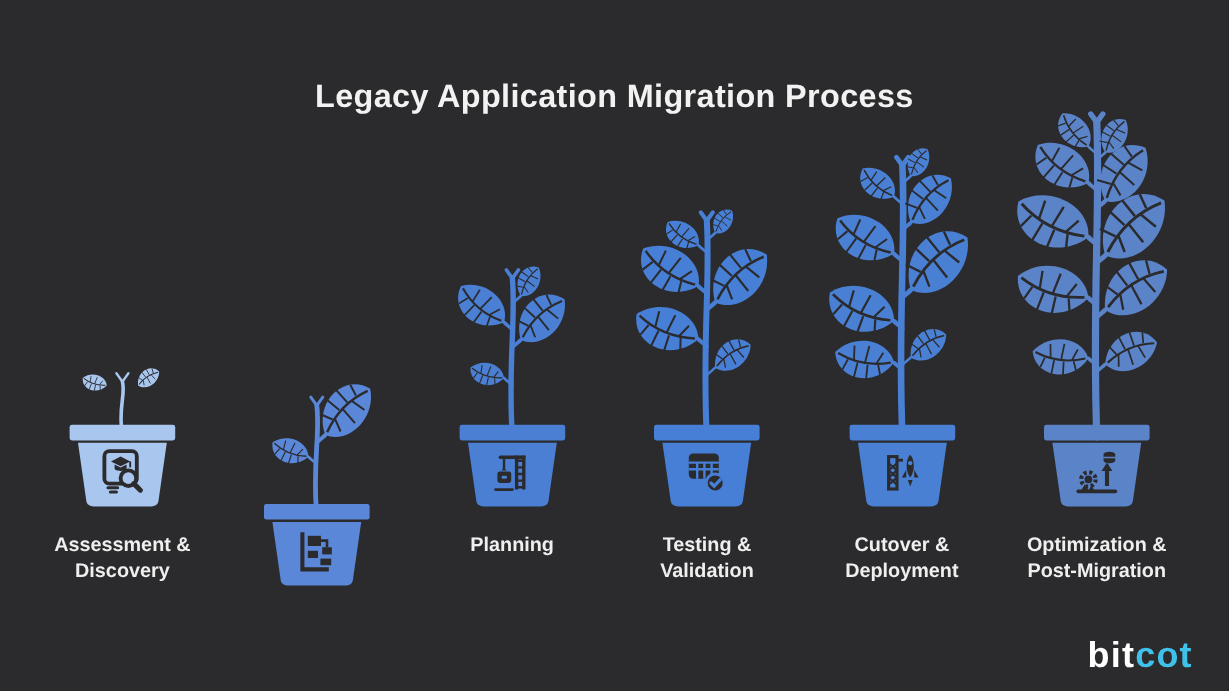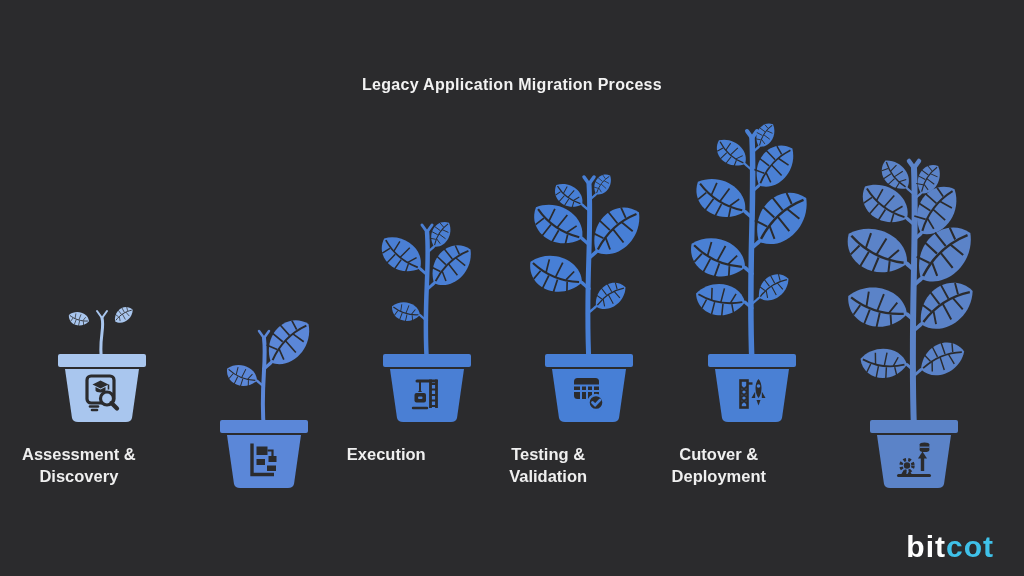--- a/index.html
+++ b/index.html
@@ -2,28 +2,28 @@
 <html style="--bg: #2b2b2d; --title: #f2f2f2; --label: #efefef; --cyan: #3fc1e9;"><head>
 <meta charset="utf-8">
 <style>
   :root{
     --bg:#2b2b2d; --title:#f2f2f2; --label:#efefef; --cyan:#3fc1e9;
   }
   html,body{margin:0;padding:0;}
   body{background:var(--bg);font-family:"Liberation Sans",sans-serif;}
   .canvas{position:relative;width:1024px;height:576px;background:var(--bg);overflow:hidden;}
   .title{
-    margin:18px;position:absolute;top:58px;left:0;right:0;text-align:center;
-    color:var(--title);font-size:16px;font-weight:bold;letter-spacing:.3px;
+    margin:7px;position:absolute;top:58px;left:0;right:0;text-align:center;
+    color:var(--title);font-size:27px;font-weight:bold;letter-spacing:.3px;
   }
   .stages{
     position:absolute;top:86px;left:22px;right:30px;height:404px;
     display:flex;justify-content:space-between;align-items:stretch;
   }
-  .stage{width:160px;display:flex;flex-direction:column;align-items:flex-start;justify-content:flex-end;}
+  .stage{width:160px;display:flex;flex-direction:column;align-items:center;justify-content:flex-end;}
   .stage svg{display:block;overflow:visible;}
   .stage-label{
     margin-top:20px;height:46px;color:var(--label);
     font-size:16.5px;font-weight:bold;line-height:1.32;
     text-align:center;white-space:pre-line;
   }
   .logo{
     position:absolute;right:30px;bottom:12px;
     font-size:30px;font-weight:bold;letter-spacing:1px;user-select:none;
   }
@@ -110,21 +110,21 @@
    <path d="M23.5 5.5 V34 M29.5 5.5 V34" stroke="#2b2b2d" stroke-width="2.8" fill="none"></path>
    <path d="M23.5 10 H29.5 M23.5 15.5 H29.5 M23.5 21 H29.5 M23.5 26.5 H29.5 M23.5 32 H29.5" stroke="#2b2b2d" stroke-width="2" fill="none"></path>
    <path d="M10 7 H29.5" stroke="#2b2b2d" stroke-width="3" stroke-linecap="round"></path>
    <path d="M13 7 V16" stroke="#2b2b2d" stroke-width="2"></path>
    <path d="M13 15 l-2 3 h4 Z" fill="#2b2b2d"></path>
    <rect x="7.5" y="19" width="11.5" height="9.5" rx="2" fill="#2b2b2d"></rect>
    <rect x="11" y="22.5" width="4.5" height="2.5" rx="1" fill="#4a7fd4"></rect>
    <path d="M6 34 H20" stroke="#2b2b2d" stroke-width="2.4" stroke-linecap="round"></path>
           </g>
         </svg>
-        <div class="stage-label">Execution</div>
+        <div class="stage-label">Planning</div>
       </div>
       <div class="stage">
         <svg xmlns="http://www.w3.org/2000/svg" xmlns:xlink="http://www.w3.org/1999/xlink" width="160" height="246" viewBox="0 0 160 246" role="img">
           <path d="M80 186 C 76 108, 83 57, 80 6" stroke="#477fd6" stroke-width="5" fill="none" stroke-linecap="round"></path>
           <path d="M75 -1 L80 6 L85 -1" stroke="#477fd6" stroke-width="3.5" fill="none" stroke-linecap="round"></path>
           <path d="M80 22.2 Q 85 18.2, 87 16.2" stroke="#477fd6" stroke-width="2.2" fill="none" stroke-linecap="round"></path>
           <use href="#leafshape" xlink:href="#leafshape" fill="#477fd6" transform="translate(87 16.2) rotate(-45) scale(0.4)"></use>
           <path d="M80 32.4 Q 75 28.4, 73 26.4" stroke="#477fd6" stroke-width="2.2" fill="none" stroke-linecap="round"></path>
           <use href="#leafshape" xlink:href="#leafshape" fill="#477fd6" transform="translate(73 26.4) rotate(-135) scale(0.55)"></use>
           <path d="M80 66.4 Q 75 62.4, 73 60.4" stroke="#477fd6" stroke-width="3.42" fill="none" stroke-linecap="round"></path>
@@ -216,18 +216,20 @@
    <circle cx="13" cy="25.5" r="6" fill="none" stroke="#2b2b2d" stroke-width="3.4" stroke-dasharray="2.6 2.2"></circle>
    <circle cx="13" cy="25.5" r="3.2" fill="#2b2b2d"></circle>
    <path d="M28.5 31 V17.5" stroke="#2b2b2d" stroke-width="3.4"></path>
    <path d="M28.5 11.5 l-4.5 7 h9 Z" fill="#2b2b2d"></path>
    <ellipse cx="30.5" cy="4.5" rx="4.8" ry="2" fill="#2b2b2d"></ellipse>
    <rect x="25.7" y="4.5" width="9.6" height="5.5" fill="#2b2b2d"></rect>
    <ellipse cx="30.5" cy="10" rx="4.8" ry="2" fill="#2b2b2d"></ellipse>
    <path d="M25.7 7.2 h9.6" stroke="#5b83c8" stroke-width="1.2"></path>
           </g>
         </svg>
+        <div class="stage-label">Optimization &amp;
+Post-Migration</div>
       </div>
     </div>
 
   <div class="logo"><span class="bit">bit</span><span class="cot">cot</span></div>
 
 </div>
 
 </body></html>

